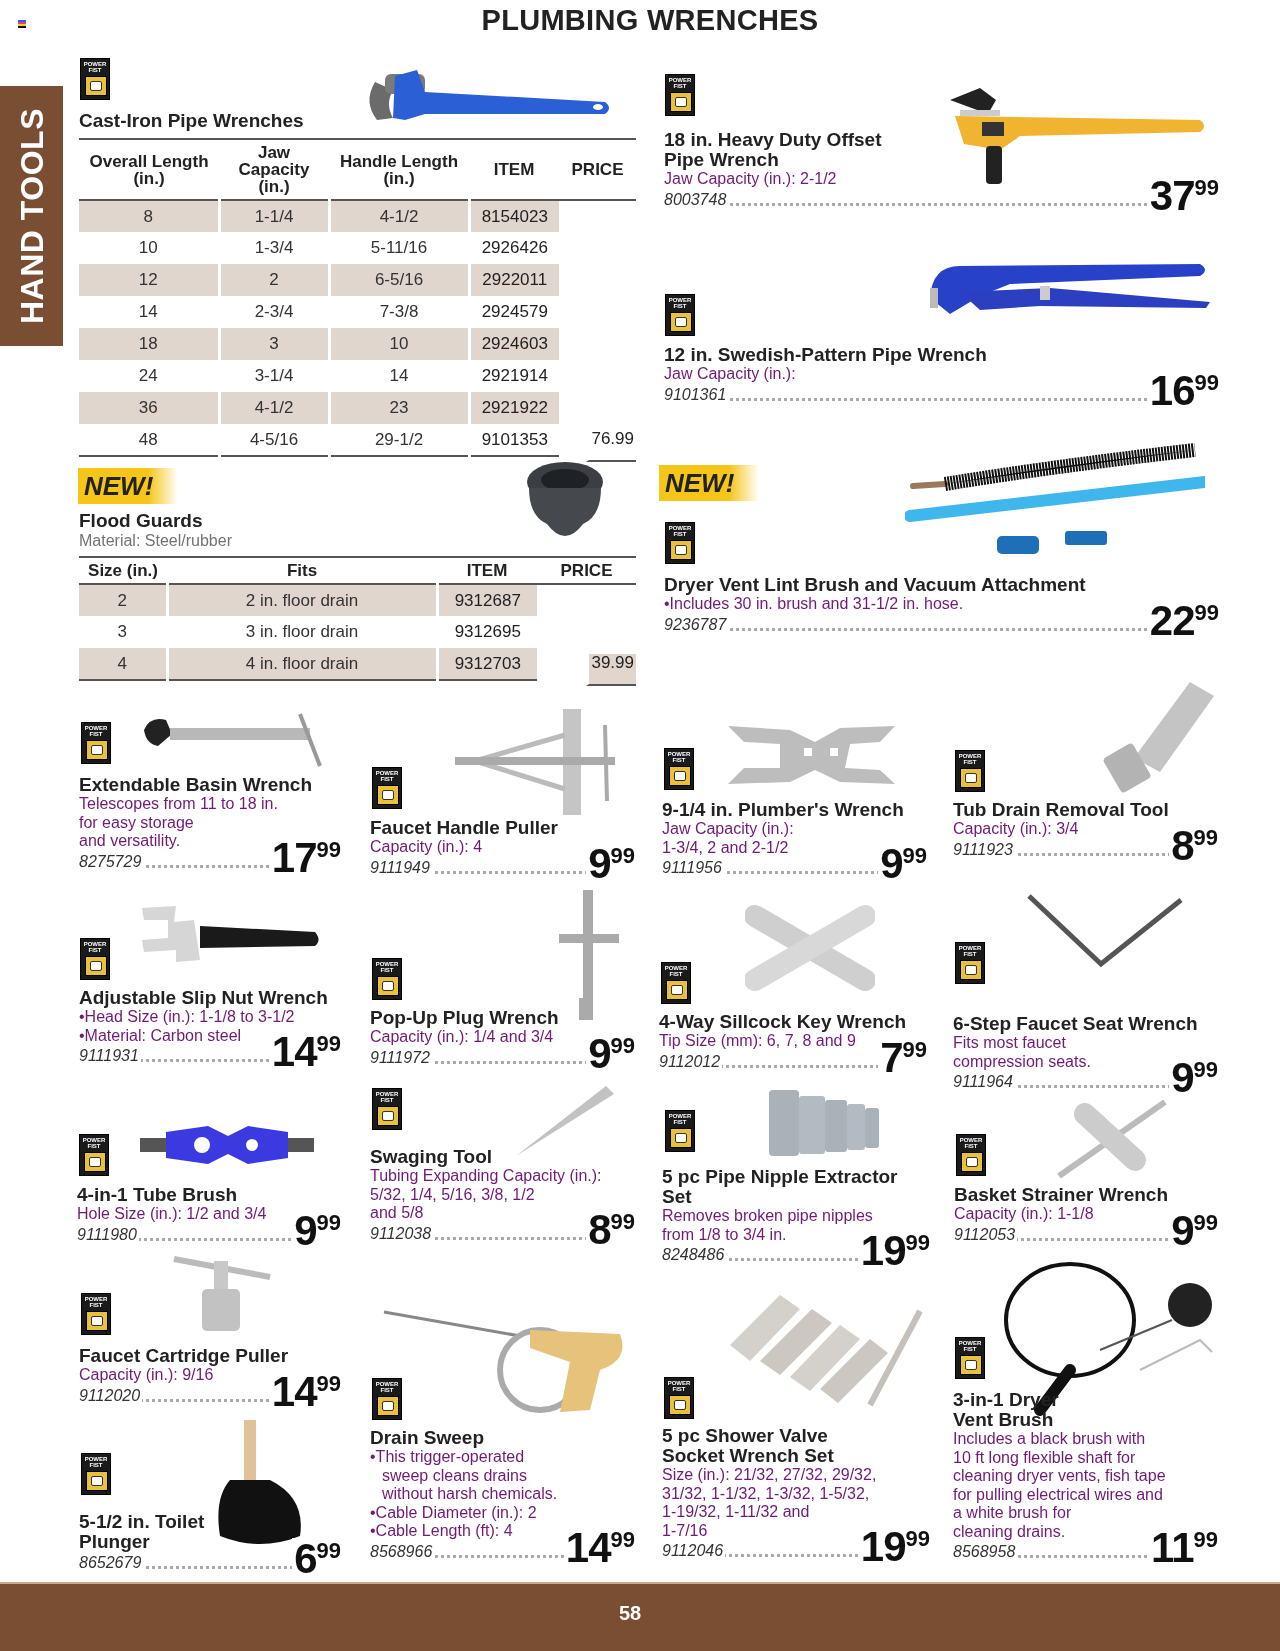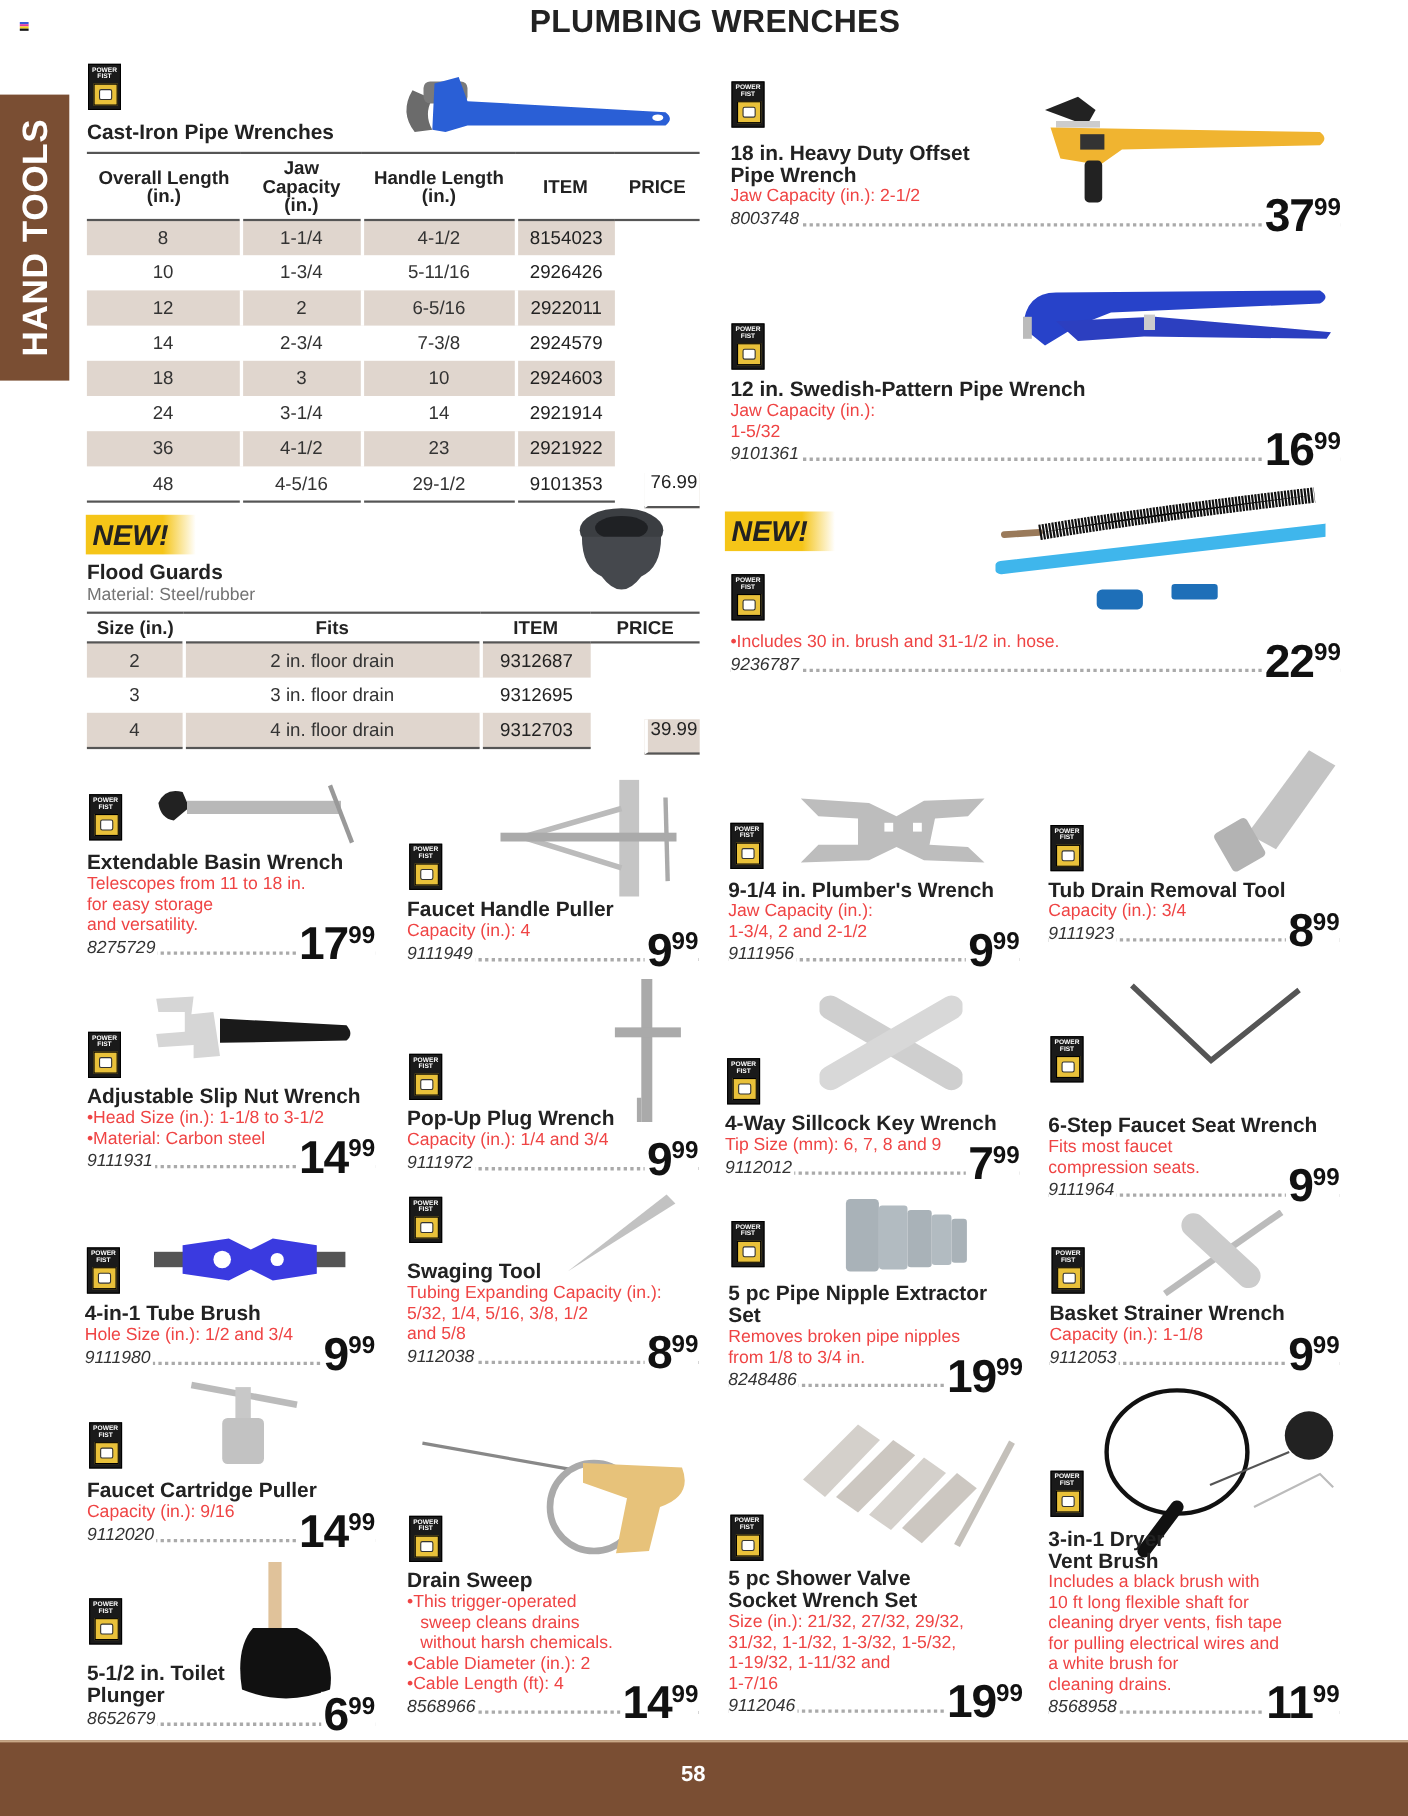--- a/index.html
+++ b/index.html
@@ -27,21 +27,21 @@
   table.spec th { font-weight: bold; color: #222; font-size: 17px; line-height: 17px; padding: 4px 2px; text-align: center; border-bottom: 2px solid #555; }
   table.spec td { text-align: center; height: 32px; padding: 0 2px; border-left: 3px solid #fff; }
   table.spec td:first-child { border-left: none; }
   table.spec tr.shade td { background: #e0d6ce; }
   table.spec td.item, table.spec td.price { font-weight: normal; color: #222; }
   table.spec tbody tr:last-child td { border-bottom: 2px solid #555; }
   table.spec thead tr { border-top: 2px solid #555; }
 
   .prod { position: absolute; }
   .prod .name { font-size: 19px; font-weight: bold; color: #222; line-height: 20px; }
-  .prod .desc { font-size: 16px; color: #ef4444; line-height: 18.5px; }
+  .prod .desc { font-size: 16px; color: #701a75; line-height: 18.5px; }
   .prod .sku-row { position: relative; height: 22px; margin-top: 0; }
   .prod .sku { font-size: 16px; color: #333; font-style: italic; position: absolute; left: 0; bottom: 2px; background: #fff; padding-right: 2px; }
   .prod .dots { position: absolute; left: 0; right: 0; bottom: 5px; border-bottom: 3px dotted #aaa; }
   .price { position: absolute; right: 0; bottom: -6px; font-weight: bold; color: #111; background: #fff; padding-left: 2px; line-height: 1; white-space: nowrap; }
   .price .d { font-size: 42px; letter-spacing: -1px; }
   .price .c { font-size: 22px; vertical-align: top; position: relative; top: 2px; }
 
   .img { position: absolute; }
 </style>
 </head>
@@ -216,21 +216,20 @@
   </div>
 <svg class="img" style="left:920px;top:258px;" width="300" height="60">
   <path d="M10 40 Q12 8 40 8 L280 6 Q290 12 280 18 L90 26 L60 38 L30 56 Z" fill="#2742c9"></path>
   <path d="M40 34 L130 30 L290 44 L286 50 L120 48 L60 52 Z" fill="#2c3fc0"></path>
   <rect x="120" y="28" width="10" height="14" fill="#ccc"></rect>
   <rect x="10" y="30" width="8" height="20" fill="#bbb"></rect>
 </svg>
 <div class="prod" style="left:664px;top:345px;width:555px;">
   <div class="name">12 in. Swedish-Pattern Pipe Wrench</div>
   <div class="desc">Jaw Capacity (in.):</div>
-  <div class="desc">1-5/32</div>
   <div class="sku-row">
       <div class="dots"></div>
       <span class="sku">9101361</span>
     <span class="price"><span class="d">16</span><span class="c">99</span></span>
     </div>
 </div>
 
 <div class="new-badge" style="left:659px;top:465px;">
     <span>NEW!</span>
   </div>
@@ -241,20 +240,21 @@
   <rect x="92" y="96" width="42" height="18" rx="5" fill="#1e6fb8"></rect>
   <rect x="160" y="91" width="42" height="14" rx="3" fill="#1e6fb8"></rect>
 </svg>
 <div class="pf-logo" style="left:665px;top:522px;">
     <div class="t">POWER<br>FIST</div>
     <div class="b">
       <i></i>
     </div>
   </div>
 <div class="prod" style="left:664px;top:575px;width:555px;">
+  <div class="name">Dryer Vent Lint Brush and Vacuum Attachment</div>
   <div class="desc">•Includes 30 in. brush and 31-1/2 in. hose.</div>
   <div class="sku-row">
       <div class="dots"></div>
       <span class="sku">9236787</span>
     <span class="price"><span class="d">22</span><span class="c">99</span></span>
     </div>
 </div>
 
 <div class="pf-logo" style="left:81px;top:722px;">
     <div class="t">POWER<br>FIST</div>

